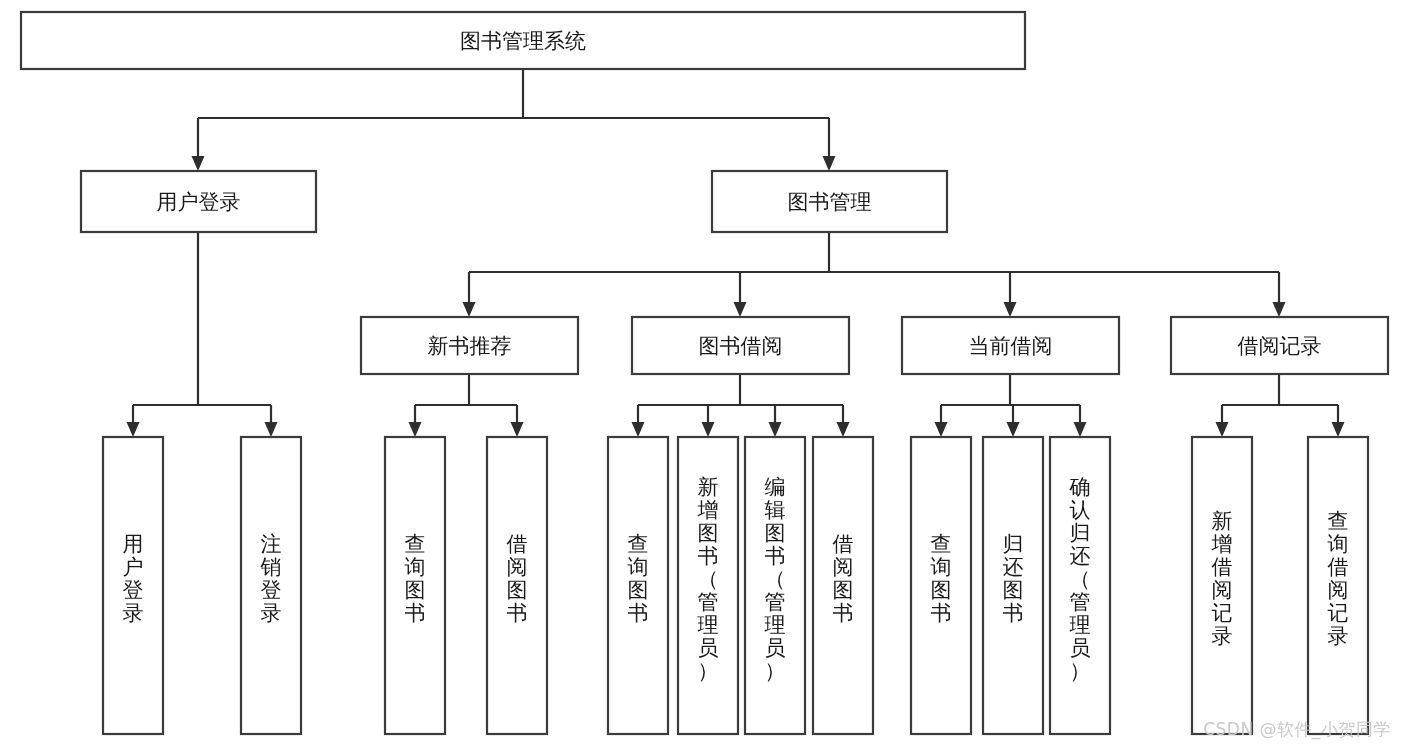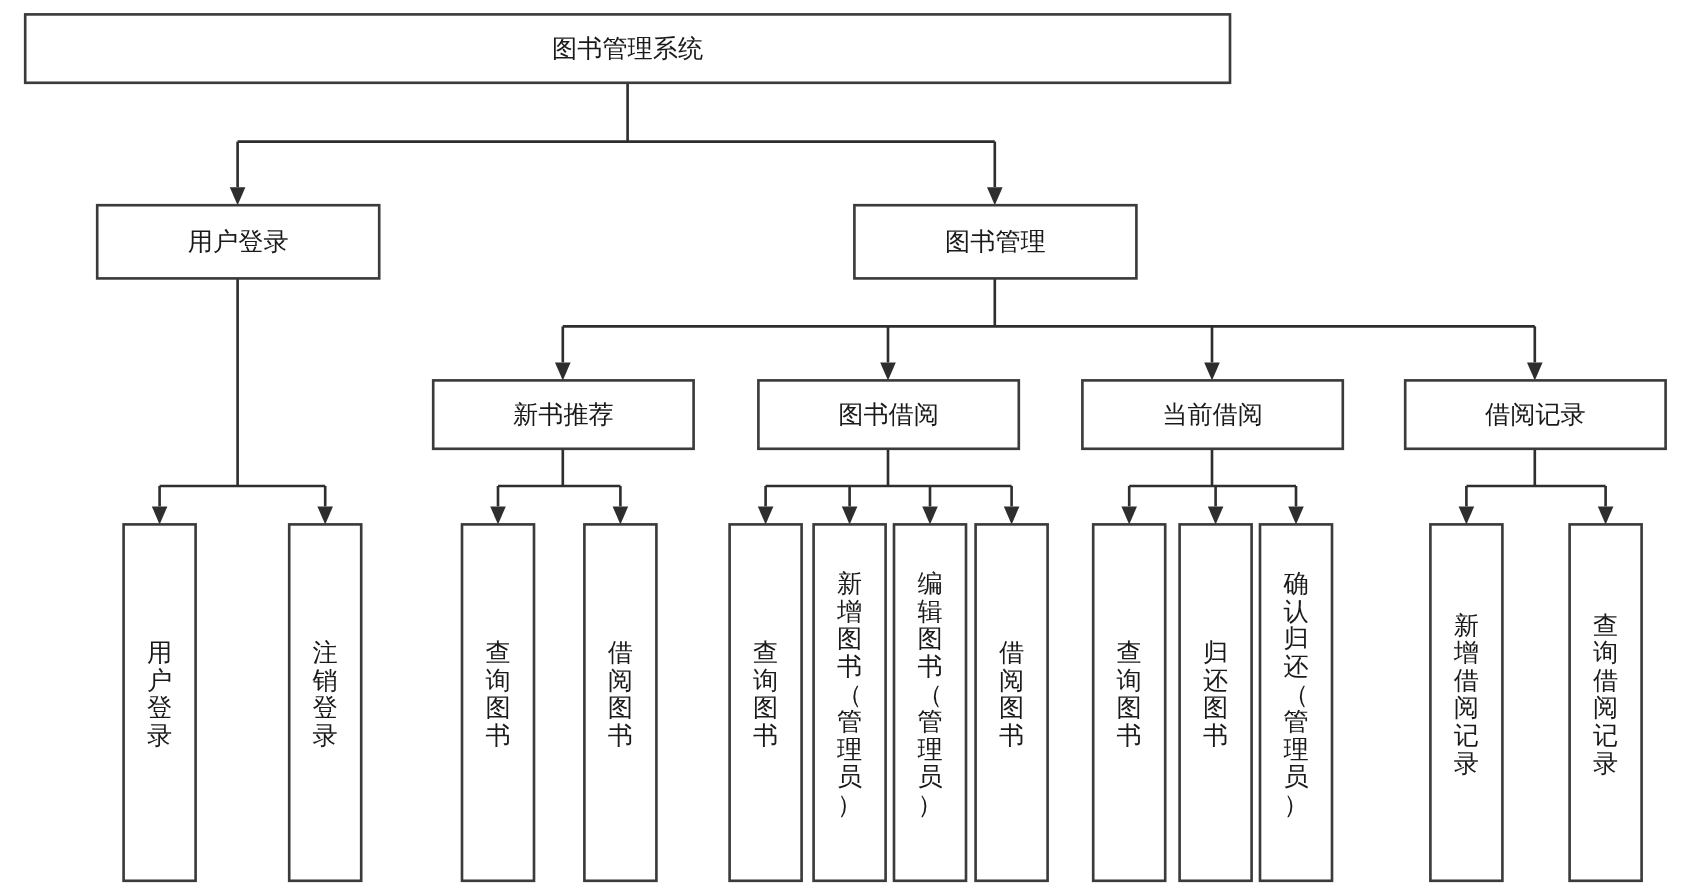--- a/index.html
+++ b/index.html
@@ -218,13 +218,14 @@
         <g>
           <rect x="1192" y="437" width="60" height="297" class="node-box"></rect>
           <text x="1222" y="0" class="node-label-v"><tspan x="1222" y="528">新</tspan><tspan x="1222" y="551">增</tspan><tspan x="1222" y="574">借</tspan><tspan x="1222" y="597">阅</tspan><tspan x="1222" y="620">记</tspan><tspan x="1222" y="643">录</tspan></text>
         </g>
         <g>
           <rect x="1308" y="437" width="60" height="297" class="node-box"></rect>
           <text x="1338" y="0" class="node-label-v"><tspan x="1338" y="528">查</tspan><tspan x="1338" y="551">询</tspan><tspan x="1338" y="574">借</tspan><tspan x="1338" y="597">阅</tspan><tspan x="1338" y="620">记</tspan><tspan x="1338" y="643">录</tspan></text>
         </g>
       </g>
   </svg>
+  <div class="watermark-text">CSDN @软件_小贺同学</div>
 </div>
 
 </body></html>

